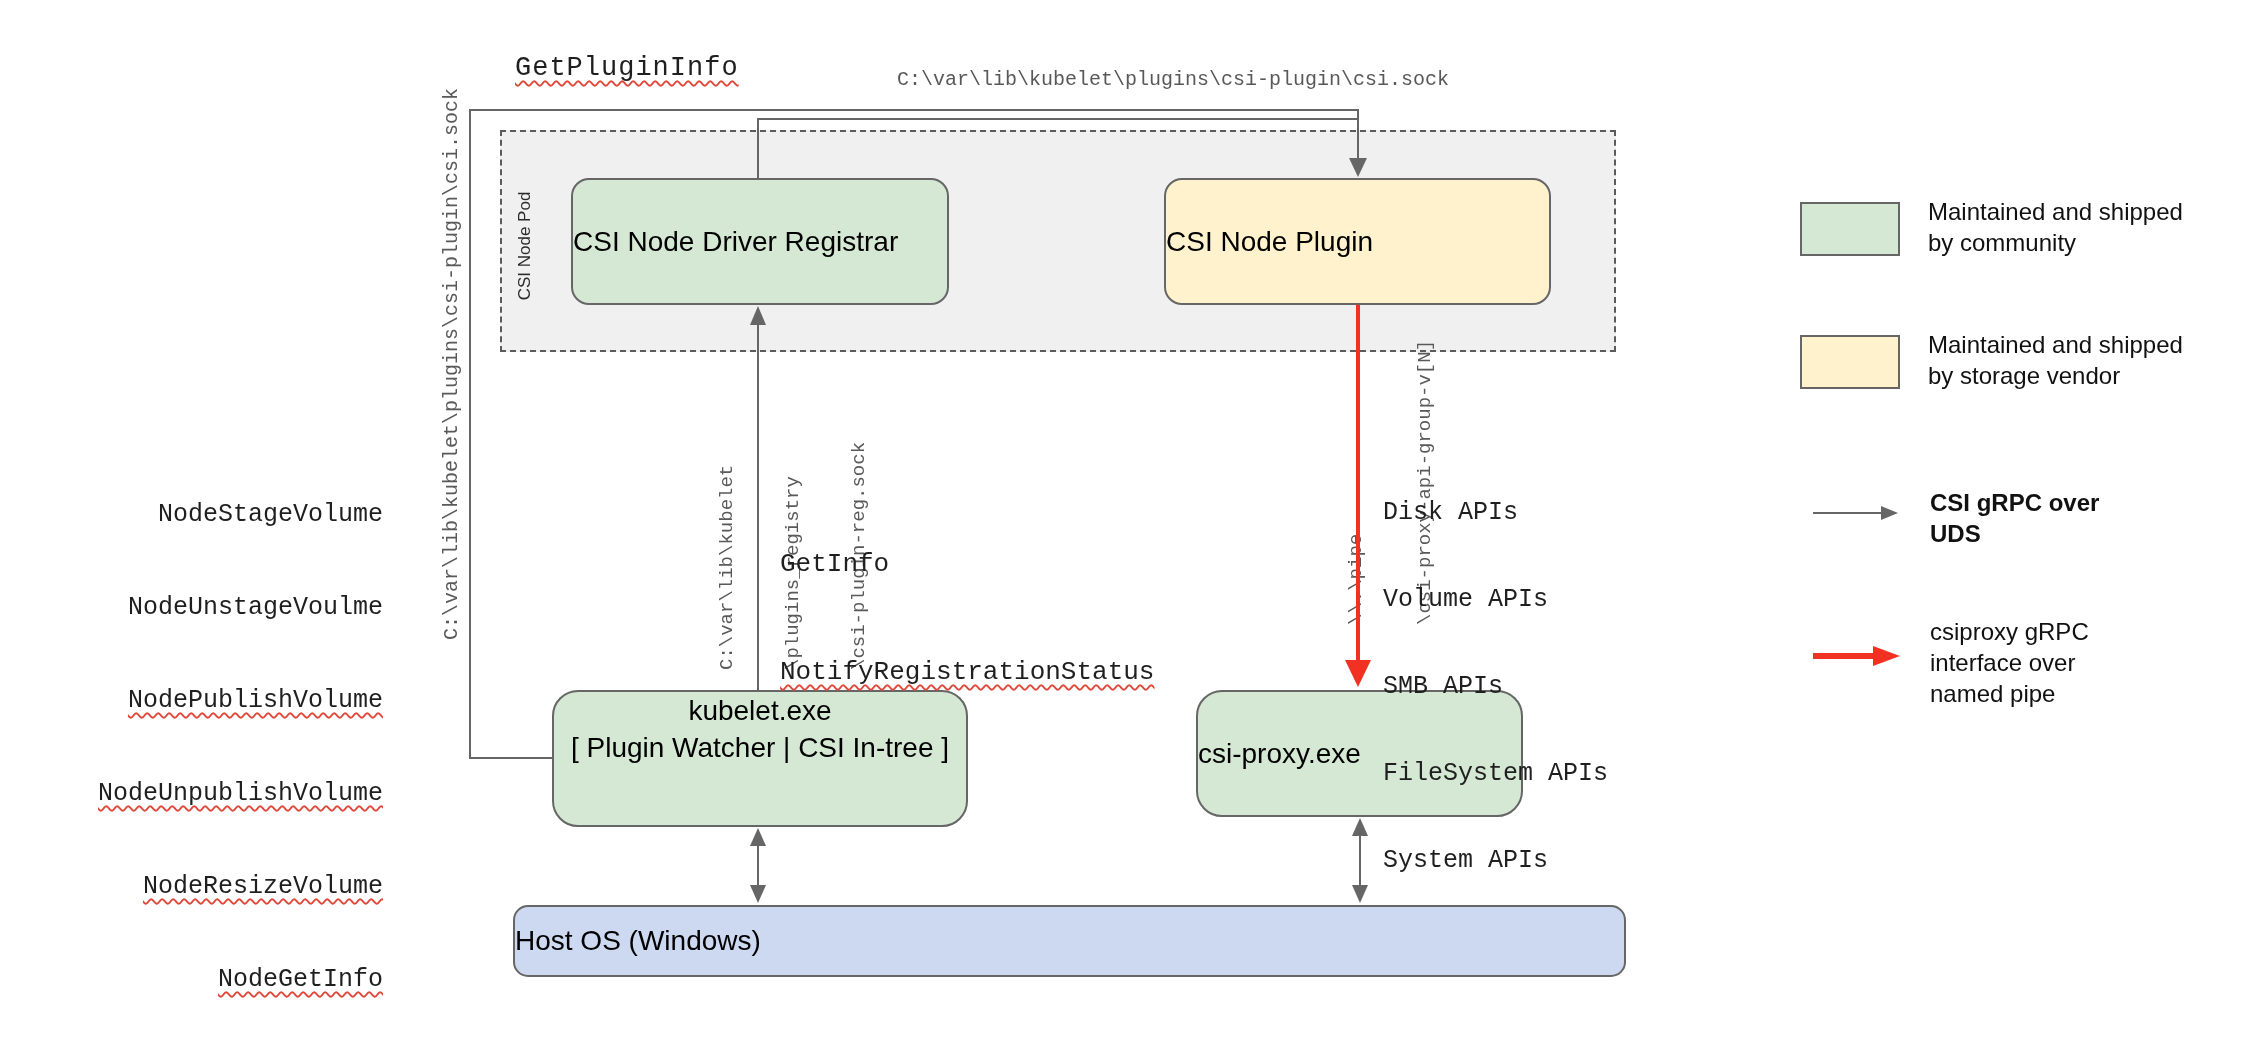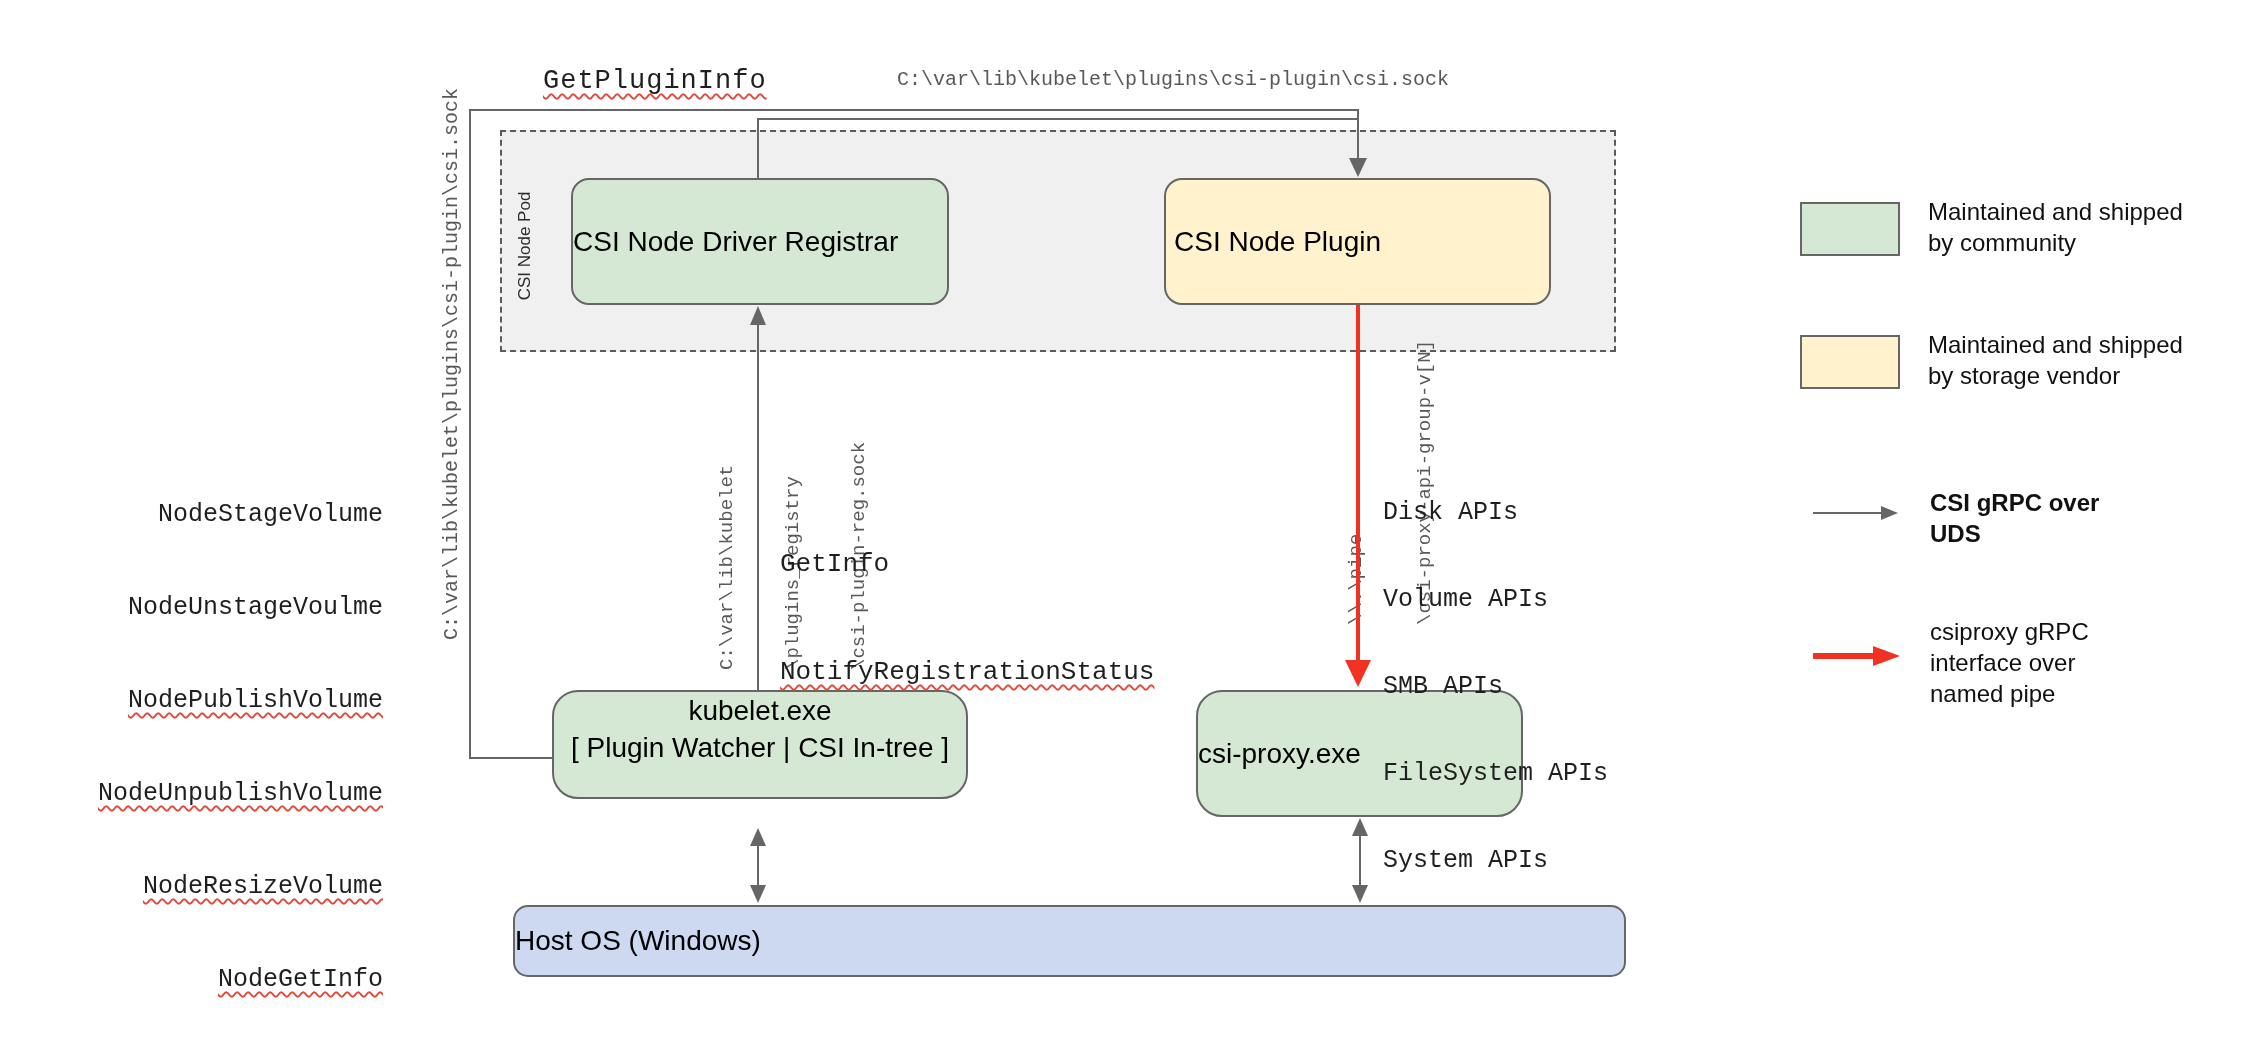--- a/index.html
+++ b/index.html
@@ -14,31 +14,31 @@
   .mono{font-family:"Liberation Mono","DejaVu Sans Mono",monospace;}
   .abs{position:absolute;}
   
   .pod{left:500px;top:130px;width:1116px;height:222px;background:var(--pod_fill);
        border:2px dashed #5b5b5b;}
   .pod-label{left:446px;top:235px;width:160px;height:22px;transform:rotate(-90deg);
        font-size:17px;color:#2b2b2b;text-align:center;white-space:nowrap;}
   .node-box{display:flex;align-items:center;justify-content:flex-start;text-align:center;
        border:2px solid var(--border_gray);font-size:28px;color:#000;}
   .registrar{left:571px;top:178px;width:378px;height:127px;background:var(--green_fill);border-radius:18px;}
-  .plugin{left:1164px;top:178px;width:387px;height:127px;background:var(--yellow_fill);border-radius:18px;padding-left:8px;}
-  .kubelet{left:552px;top:690px;width:416px;height:109px;background:var(--green_fill);
+  .plugin{left:1164px;top:178px;width:387px;height:127px;background:var(--yellow_fill);border-radius:18px;}
+  .kubelet{left:552px;top:690px;width:416px;height:137px;background:var(--green_fill);
        border-radius:26px;flex-direction:column;line-height:37px;}
   .csiproxy{left:1196px;top:690px;width:327px;height:127px;background:var(--green_fill);border-radius:26px;}
   .hostos{left:513px;top:905px;width:1113px;height:72px;background:var(--blue_fill);border-radius:15px;}
   
   .lbl{color:var(--text_dark);white-space:pre;}
   .gray{color:var(--text_gray);}
   .squiggle{text-decoration:underline wavy var(--squiggle_red);
        text-decoration-thickness:2px;text-underline-offset:5px;text-decoration-skip-ink:none;}
-  .getplugininfo{left:515px;top:66px;font-size:27px;letter-spacing:1px;margin-left:28px;}
+  .getplugininfo{left:515px;top:53px;font-size:27px;letter-spacing:1px;}
   .top-sock{left:897px;top:68px;font-size:20px;}
   .vrot{transform:rotate(-90deg);white-space:pre;}
   .left-sock{left:232px;top:409px;width:440px;height:22px;font-size:20px;text-align:center;line-height:22px;}
   .mid-sock{left:600px;top:532px;width:210px;height:66px;font-size:19px;line-height:22px;text-align:left;}
   .pipe-lbl{left:1202px;top:482px;width:240px;height:46px;font-size:19px;line-height:23px;text-align:left;}
   .rpc-list{left:60px;top:437px;width:323px;font-size:25px;line-height:31px;text-align:right;}
   .getinfo-blk{left:780px;top:474px;font-size:26px;line-height:36px;}
   .api-list{left:1383px;top:440px;font-size:25px;line-height:29px;}
   
   .swatch{width:100px;height:54px;border:2px solid var(--border_gray);}

